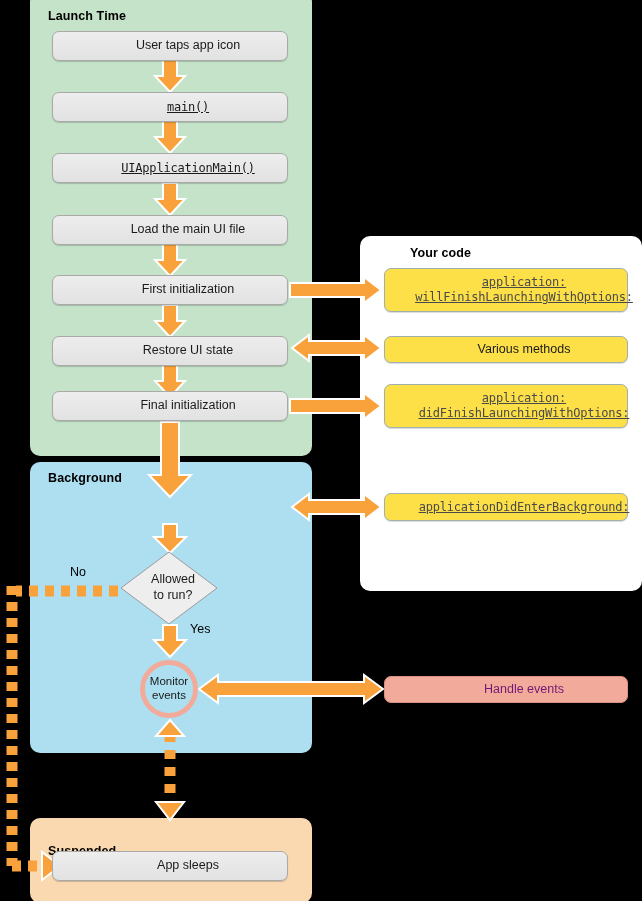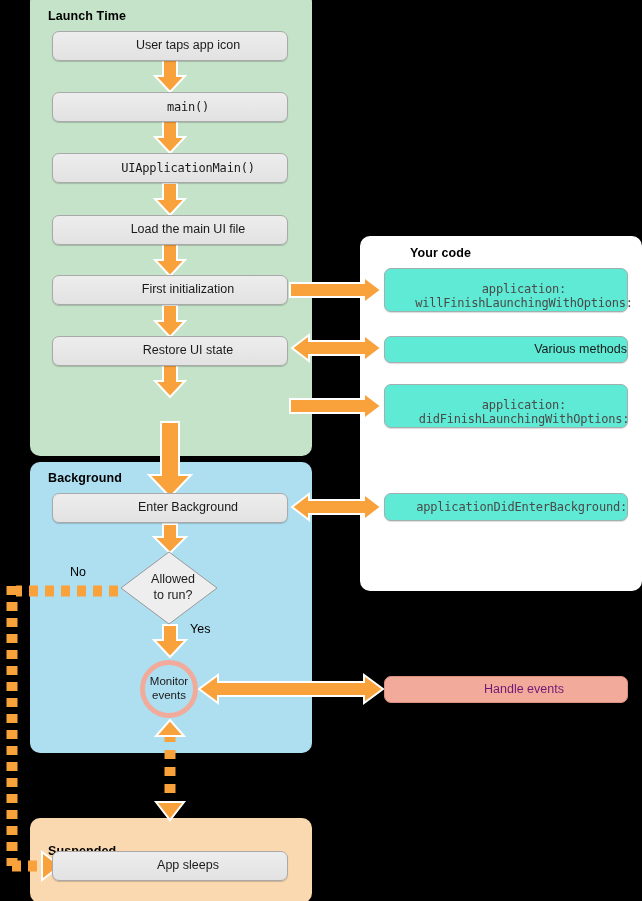--- a/index.html
+++ b/index.html
@@ -16,27 +16,27 @@
   #panel-background{left:30px;top:462px;width:282px;height:291px;background:#addff1;}
   #panel-suspended{left:30px;top:818px;width:282px;height:85px;background:#fbd9b0;}
   #panel-yourcode{left:360px;top:236px;width:282px;height:355px;background:#ffffff;}
 
   
   .node{position:absolute;box-sizing:border-box;border:1px solid #a9a9a9;
         border-radius:7px;display:flex;align-items:center;justify-content:center;
         text-align:center;line-height:1.22;padding-left:36px;}
   .node.grey{background:linear-gradient(#ededed,#e2e2e2);color:#1a1a1a;
              box-shadow:0 1px 1px rgba(0,0,0,.18);}
-  .node.codebox{background:#5eead4;color:#1a1a1a;border-color:#9fb0af;
-                box-shadow:0 1px 1px rgba(0,0,0,.14);justify-content:flex-end;}
+  .node.codebox{background:#fde047;color:#1a1a1a;border-color:#9fb0af;
+                box-shadow:0 1px 1px rgba(0,0,0,.14);}
   .node.salmon{background:#f2ab9b;color:#701a75;border-color:#d8917f;
                box-shadow:0 1px 1px rgba(0,0,0,.18);}
   .lbl{font-size:12.5px;}
   .mono{font-family:"DejaVu Sans Mono","Liberation Mono",monospace;font-size:12px;
-        color:#4a4a4a;letter-spacing:-0.2px;}
+        color:#4a4a4a;letter-spacing:-0.2px;text-decoration:underline;}
   .mono.dark{color:#1a1a1a;}
 
   
   .col-a{left:52px;width:236px;height:30px;}
 
   
   .col-b{left:384px;width:244px;}
 
   
   #decision{position:absolute;left:120px;top:551px;width:98px;height:74px;}
@@ -143,24 +143,24 @@
   </div>
   <div class="node grey col-a" style="top:215px;">
     <span class="lbl">Load the main UI file</span>
   </div>
   <div class="node grey col-a" style="top:275px;">
     <span class="lbl">First initialization</span>
   </div>
   <div class="node grey col-a" style="top:336px;">
     <span class="lbl">Restore UI state</span>
   </div>
-
-  <div class="node grey col-a" style="top:493px;">
-    <span class="lbl">Enter Background</span>
-  </div>
+  <div class="node grey col-a" style="top:391px;">
+    <span class="lbl">Final initialization</span>
+  </div>
+
 
   <div id="decision">
     <svg width="98" height="74" viewBox="0 0 98 74">
       <polygon points="49,1 97,37 49,73 1,37" fill="#eeeeee" stroke="#9a9a9a" stroke-width="1"></polygon>
     </svg>
     <div class="dtext">
       <span>Allowed</span>
       <span>to run?</span>
     </div>
   </div>

